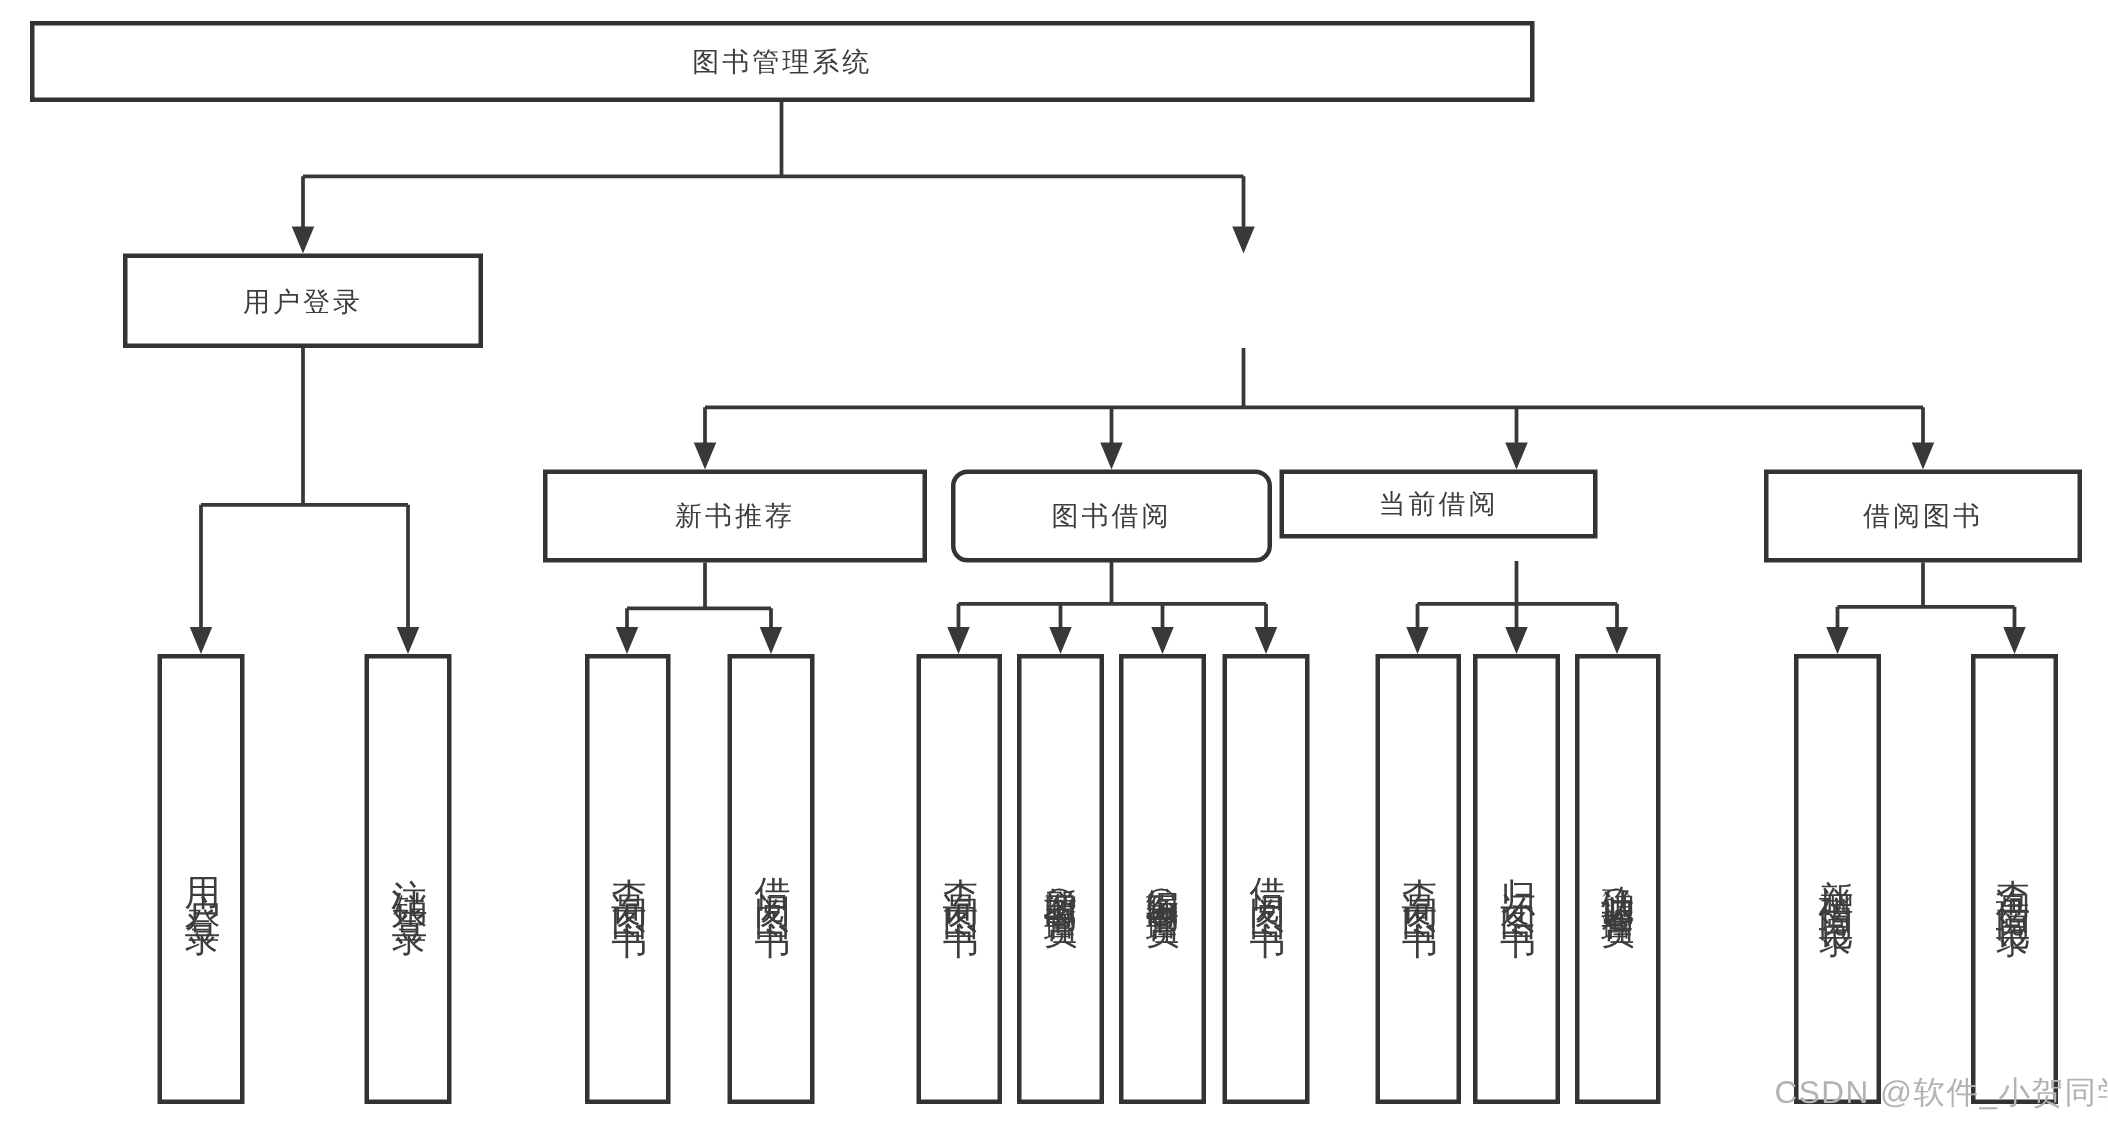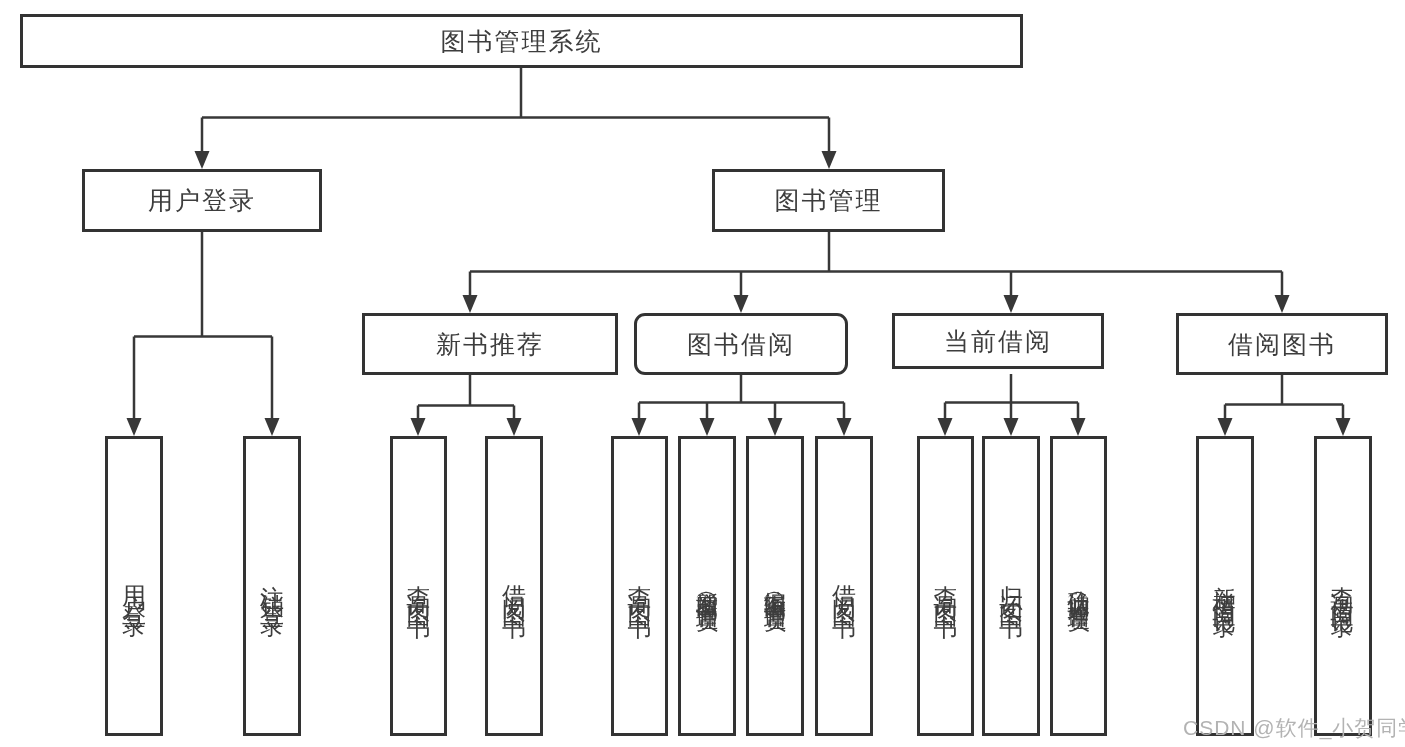--- a/index.html
+++ b/index.html
@@ -25,21 +25,21 @@
     position: absolute;
     background: #ffffff;
     border: 3px solid #333333;
     box-sizing: border-box;
     display: flex;
     align-items: center;
     justify-content: center;
     color: #3d3d3d;
   }
   .lbl {
-    font-size: 25px;
+    font-size: 18px;
     letter-spacing: 2px;
     white-space: nowrap;
   }
   .leaf {
     top: 436px;
     height: 300px;
   }
   .v-label {
     writing-mode: vertical-rl;
     text-orientation: mixed;
@@ -108,31 +108,28 @@
     </g>
   </svg>
 
   <div class="box" style="left:20px; top:14px; width:1003px; height:54px;">
     <span class="lbl">图书管理系统</span>
   </div>
 
   <div class="box" style="left:82px; top:169px; width:240px; height:63px;">
     <span class="lbl">用户登录</span>
   </div>
-  <div class="box" style="left:712px; top:169px; width:233px; height:63px;">
-    <span class="lbl">图书管理</span>
-  </div>
 
   <div class="box" style="left:362px; top:313px; width:256px; height:62px;">
     <span class="lbl">新书推荐</span>
   </div>
   <div class="box" style="left:634px; top:313px; width:214px; height:62px;border-radius:11px;">
     <span class="lbl">图书借阅</span>
   </div>
-  <div class="box" style="left:892px; top:313px; width:212px; height:56px;">
+  <div class="box" style="left:853px; top:313px; width:212px; height:46px;">
     <span class="lbl">当前借阅</span>
   </div>
   <div class="box" style="left:1176px; top:313px; width:212px; height:62px;">
     <span class="lbl">借阅图书</span>
   </div>
 
   <div class="box leaf" style="left:105px; width:58px;">
     <span class="v-label v4">用户登录</span>
   </div>
   <div class="box leaf" style="left:243px; width:58px;">

